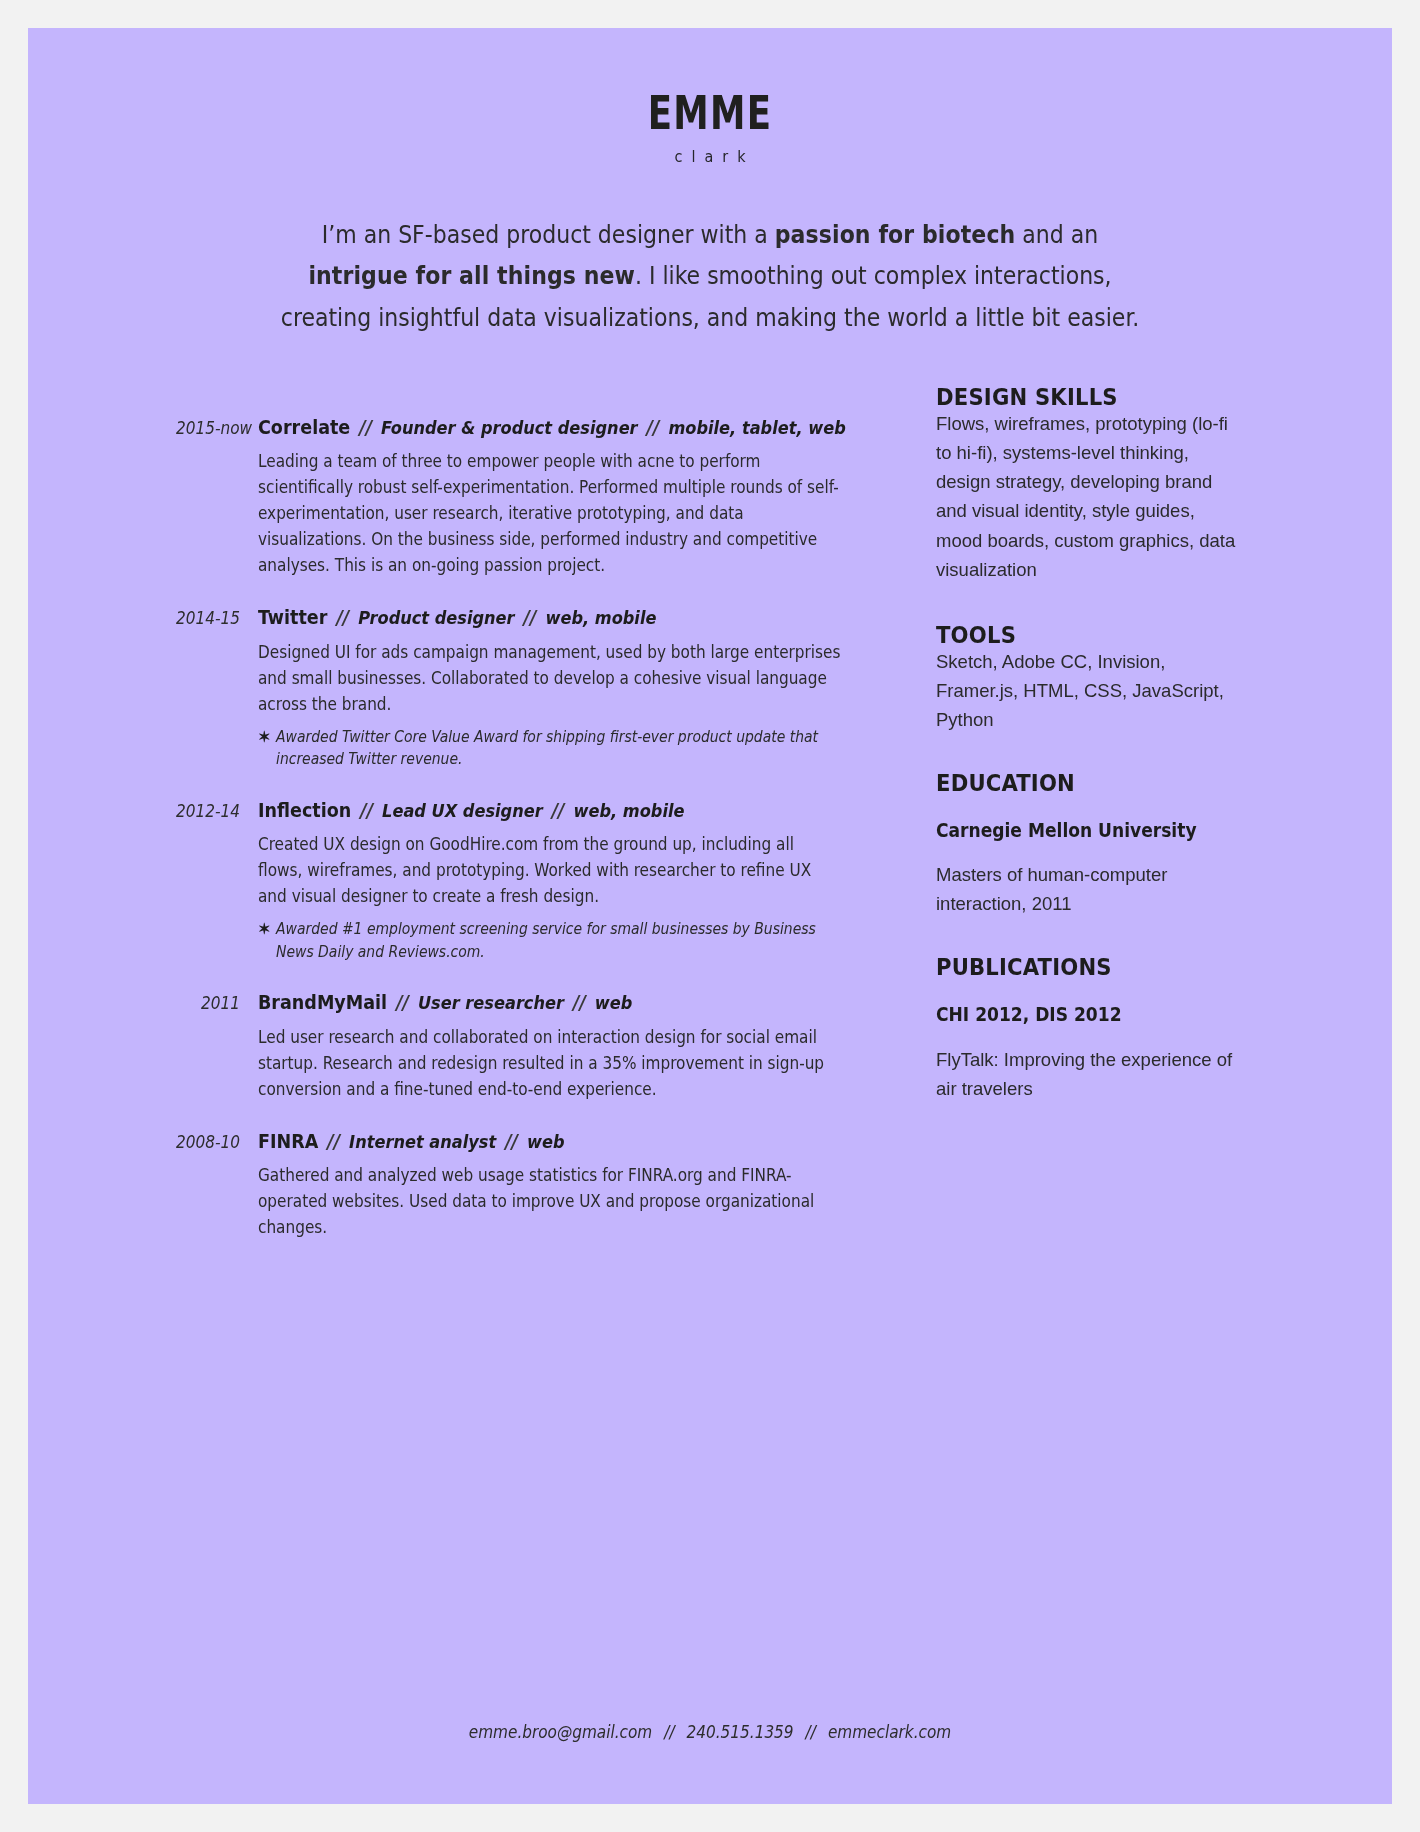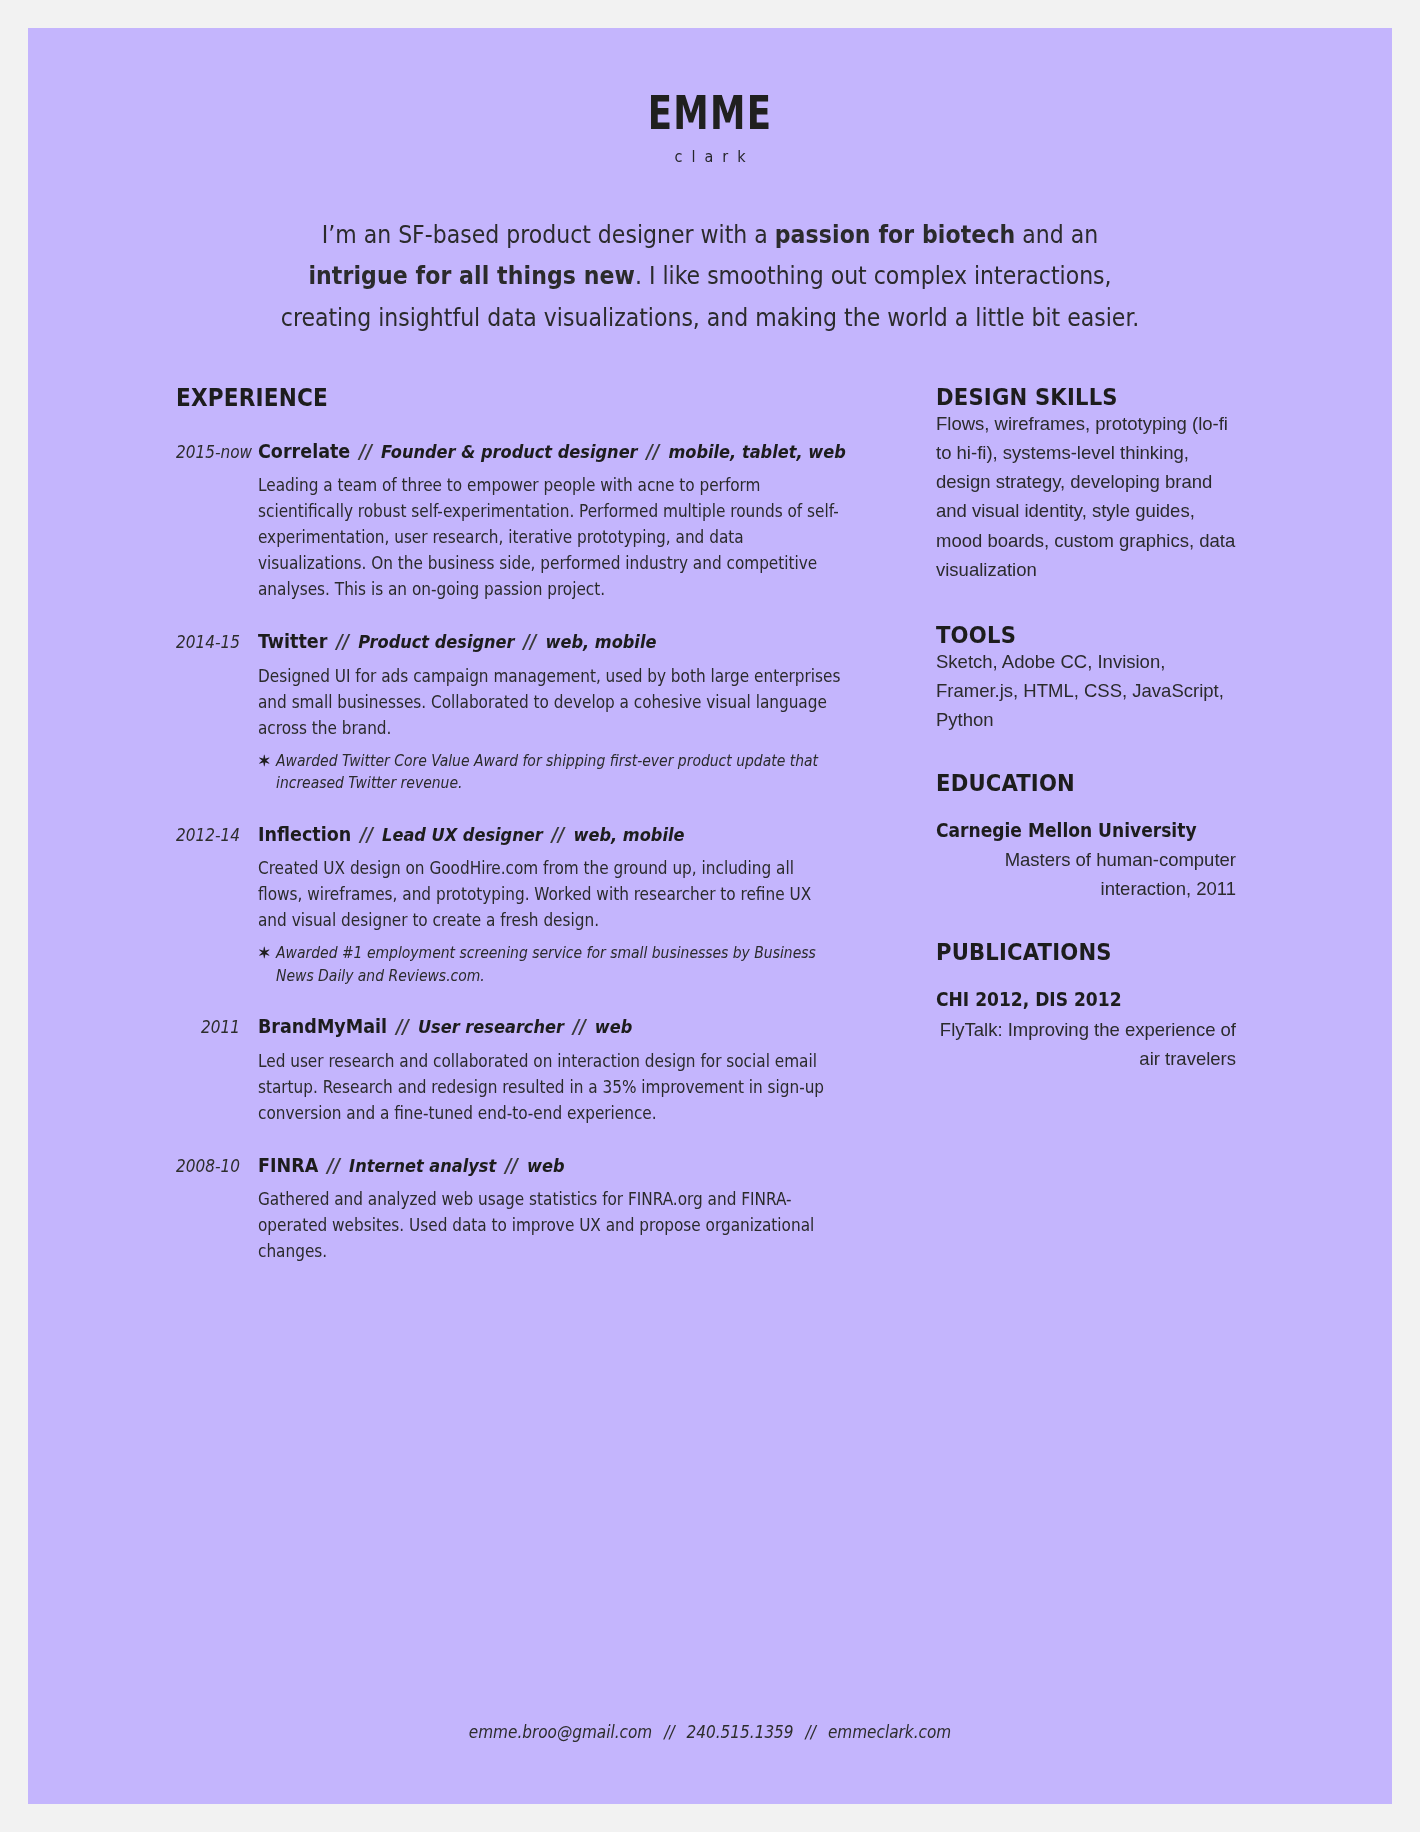--- a/index.html
+++ b/index.html
@@ -159,21 +159,21 @@
     color: #2b2b2c;
   }
   .side-sub {
     font-family: "DejaVu Sans Condensed", "Liberation Sans Narrow", "Liberation Sans", sans-serif;
     font-weight: 700;
     font-size: 19px;
     color: #1d1d1d;
     line-height: 1.35;
     margin-top: 22px;
   }
-  .side-sub + .side-body { margin-top: 2px; text-align: right; }
+  .side-sub + .side-body { margin-top: 17px; }
 
   
   .footer {
     position: absolute;
     left: 0;
     right: 0;
     bottom: 62px;
     text-align: center;
     font-family: "DejaVu Sans Condensed", "Liberation Sans Narrow", "Liberation Sans", sans-serif;
     font-style: italic;
@@ -192,21 +192,20 @@
     <div class="brand-last">clark</div>
   </div>
 
   <p class="intro">
     <span>I’m an SF-based product designer with a </span><b>passion for biotech</b><span> and an </span><b>intrigue for all things new</b><span>. I like smoothing out complex interactions, creating insightful data visualizations, and making the world a little bit easier.</span>
   </p>
 
   <div class="columns">
 
     <div class="col-left">
-      <div class="section-head">EXPERIENCE</div>
       <div id="jobs-container">
           <div class="job">
             <div class="job-date">2015-now</div>
             <div class="job-body">
               <div class="job-title"><span class="company">Correlate</span><span class="sep">//</span><span class="role">Founder &amp; product designer</span><span class="sep">//</span><span class="platforms">mobile, tablet, web</span></div>
               <div class="job-desc">Leading a team of three to empower people with acne to perform scientifically robust self-experimentation. Performed multiple rounds of self-experimentation, user research, iterative prototyping, and data visualizations. On the business side, performed industry and competitive analyses. This is an on-going passion project.</div>
             </div>
           </div>
           <div class="job">
             <div class="job-date">2014-15</div>

